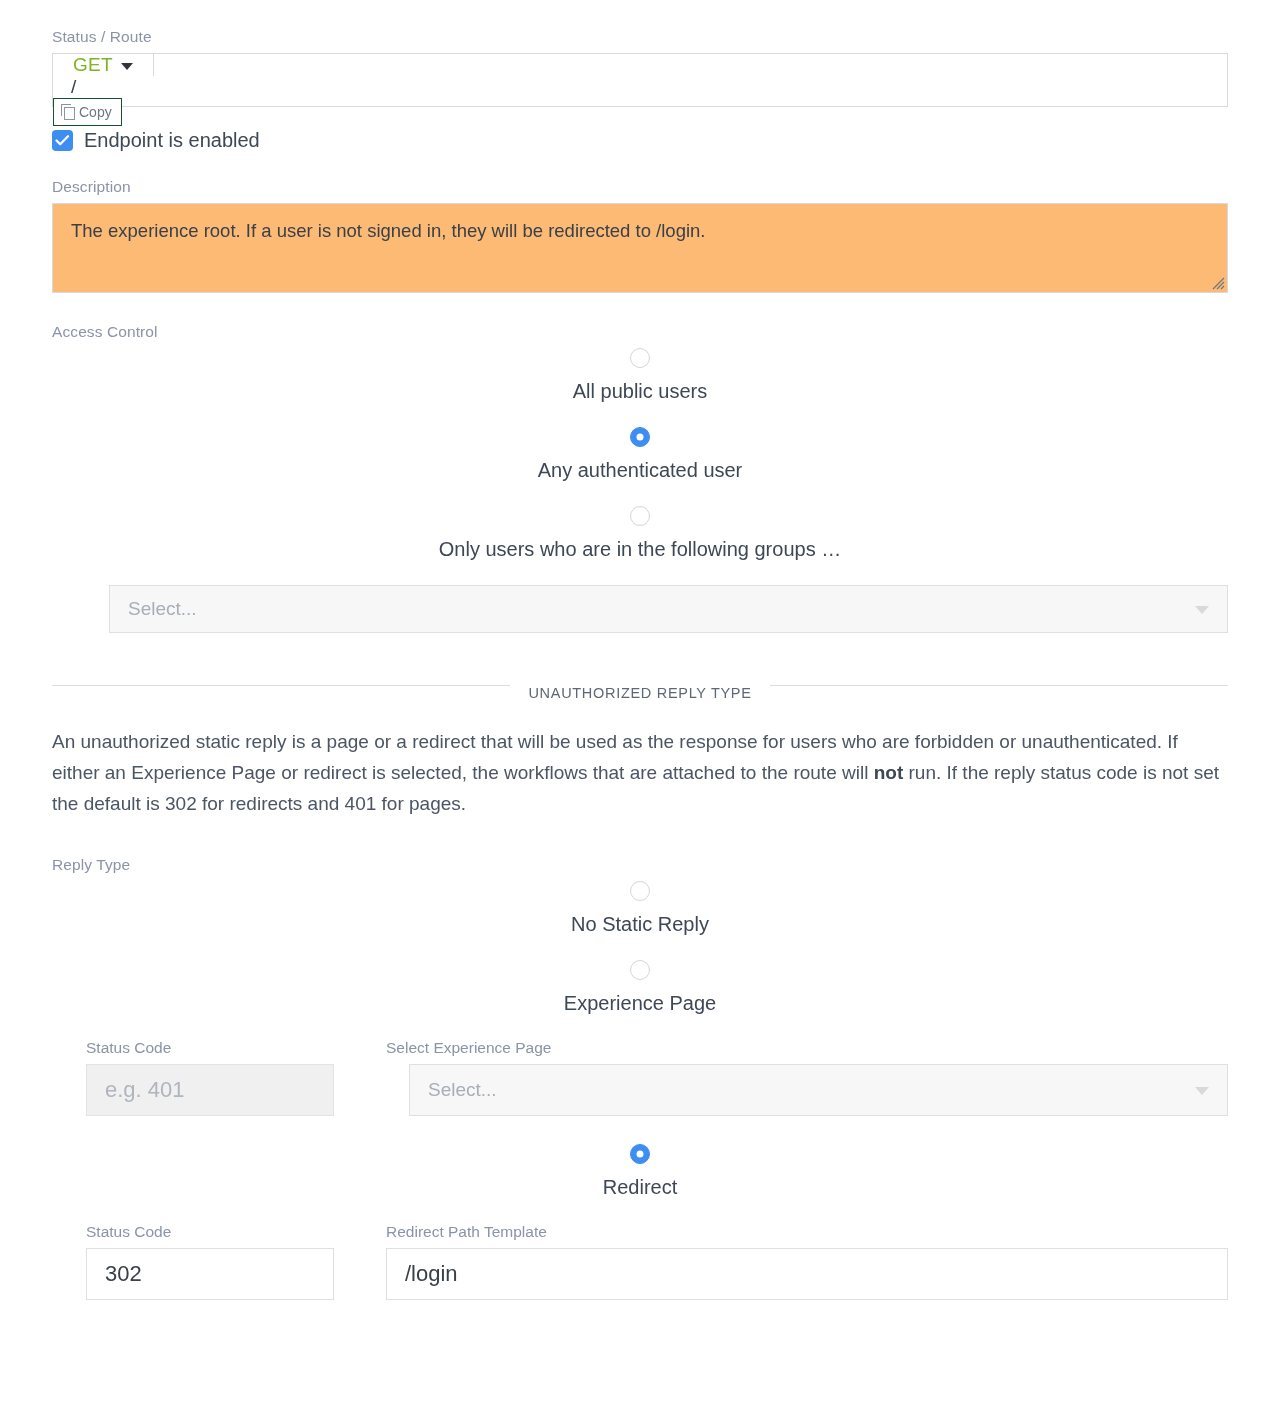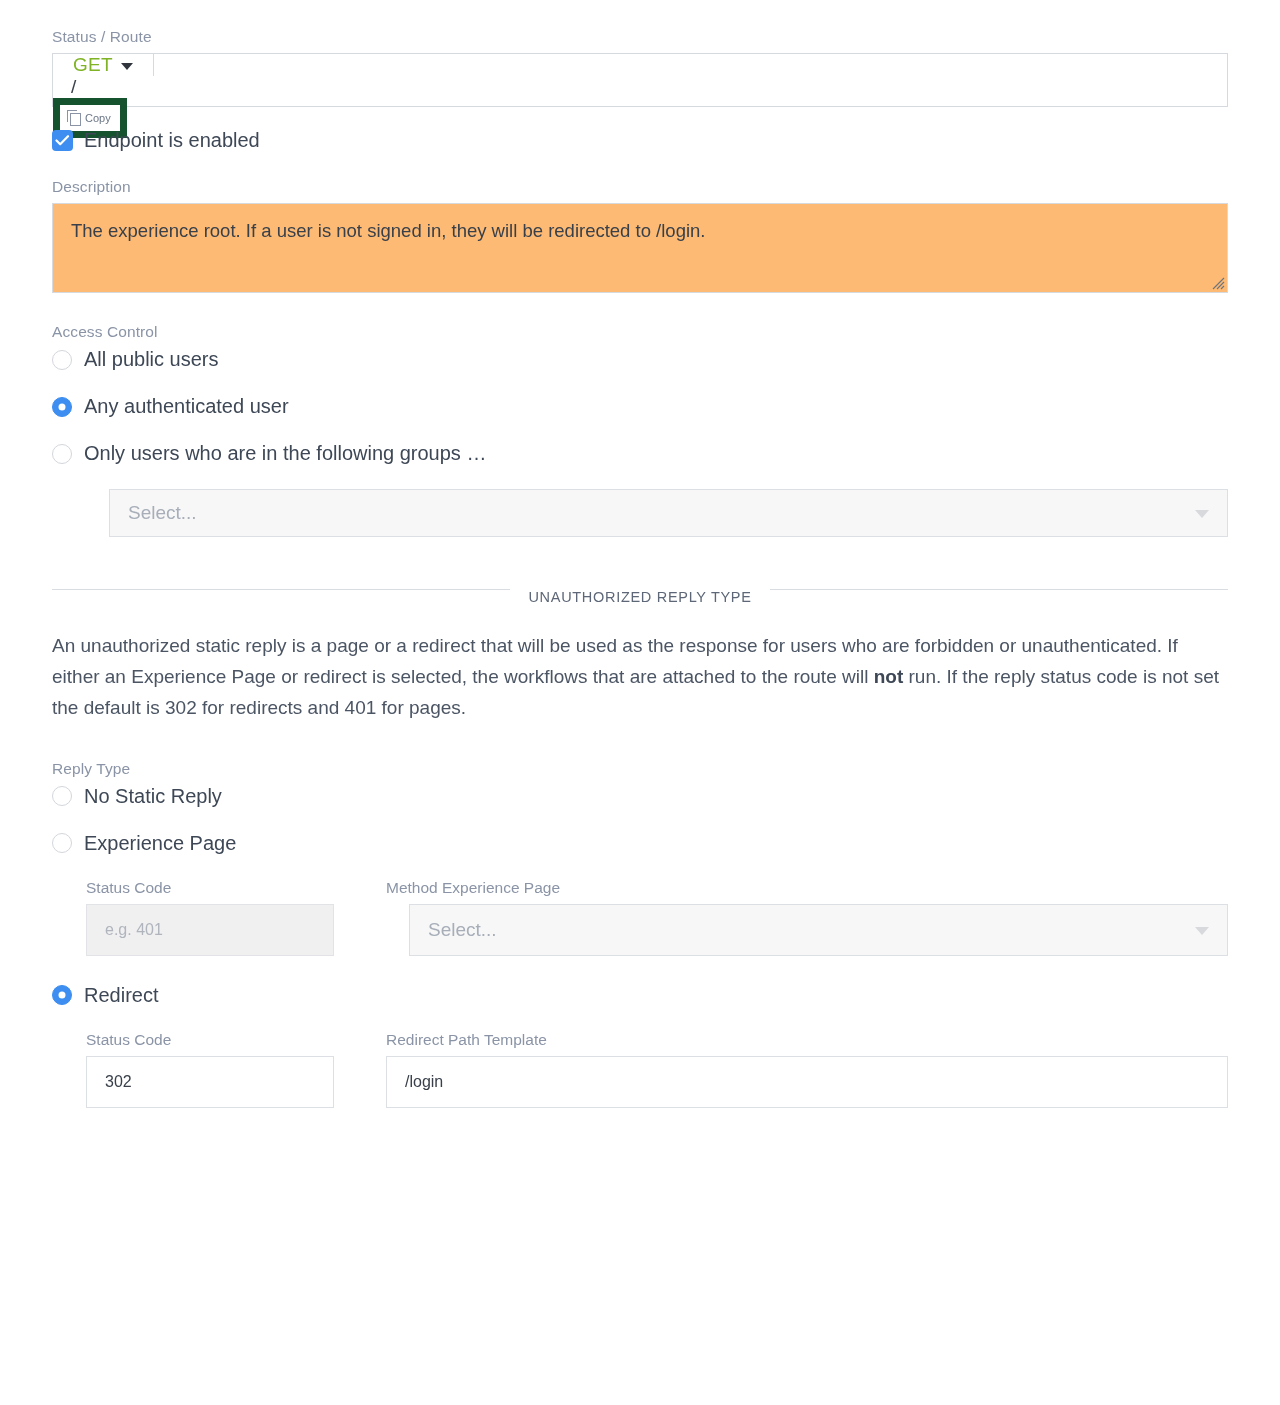--- a/index.html
+++ b/index.html
@@ -74,24 +74,24 @@
   }
   .copy-wrap {
     display: flex;
     align-items: center;
     padding-right: 10px;
   }
   .copy-btn {
     display: inline-flex;
     align-items: center;
     gap: 3px;
-    border: 7px solid #14532d;
+    border: 1px solid #14532d;
     background: #fff;
     color: #6b7686;
-    font-size: 11px;
+    font-size: 14px;
     padding: 5px 9px 5px 7px;
     cursor: pointer;
     font-family: "Liberation Sans", sans-serif;
     line-height: 1;
   }
   .copy-icon { position: relative; width: 15px; height: 16px; display:inline-block; }
   .copy-icon::before {
     content: "";
     position: absolute;
     left: 0; top: 0;
@@ -158,20 +158,21 @@
     pointer-events: none;
   }
 
   
   .radio-row {
     display: flex;
     align-items: center;
     gap: 12px;
     cursor: pointer;
     margin-bottom: 24px;
+    flex-direction: column;
   }
   .radio {
     width: 20px; height: 20px;
     border-radius: 50%;
     border: 1.6px solid #d3d6dc;
     background: #fff;
     flex: none;
     position: relative;
   }
   .radio.checked {
@@ -255,21 +256,21 @@
     font-size: 15.5px;
     color: #8a94a6;
     display: block;
     margin-bottom: 7px;
   }
   .text-input {
     width: 100%;
     height: 52px;
     border: 1px solid #dcdfe4;
     background: #fff;
-    font-size: 16px;
+    font-size: 22px;
     color: #39404a;
     padding: 0 18px;
     outline: none;
     font-family: "Liberation Sans", sans-serif;
   }
   .text-input.disabled {
     background: #f0f0f1;
     border-color: #e2e3e6;
     color: #b0b5bd;
   }
@@ -358,21 +359,21 @@
     <span class="radio"></span>
     <span class="radio-label">Experience Page</span>
   </div>
 
   <div class="sub-grid">
     <div class="sub-col-narrow">
       <label class="sub-label">Status Code</label>
       <input class="text-input disabled" type="text" disabled="" placeholder="e.g. 401" style="">
     </div>
     <div class="sub-col-wide">
-      <label class="sub-label">Method Experience Page</label>
+      <label class="sub-label">Select Experience Page</label>
       <div class="select-ctl sub">
         <span class="sel-text">Select...</span>
         <span class="sel-caret"></span>
       </div>
     </div>
   </div>
 
   <div class="radio-row" style="margin-top:28px">
     <span class="radio checked"></span>
     <span class="radio-label">Redirect</span>

